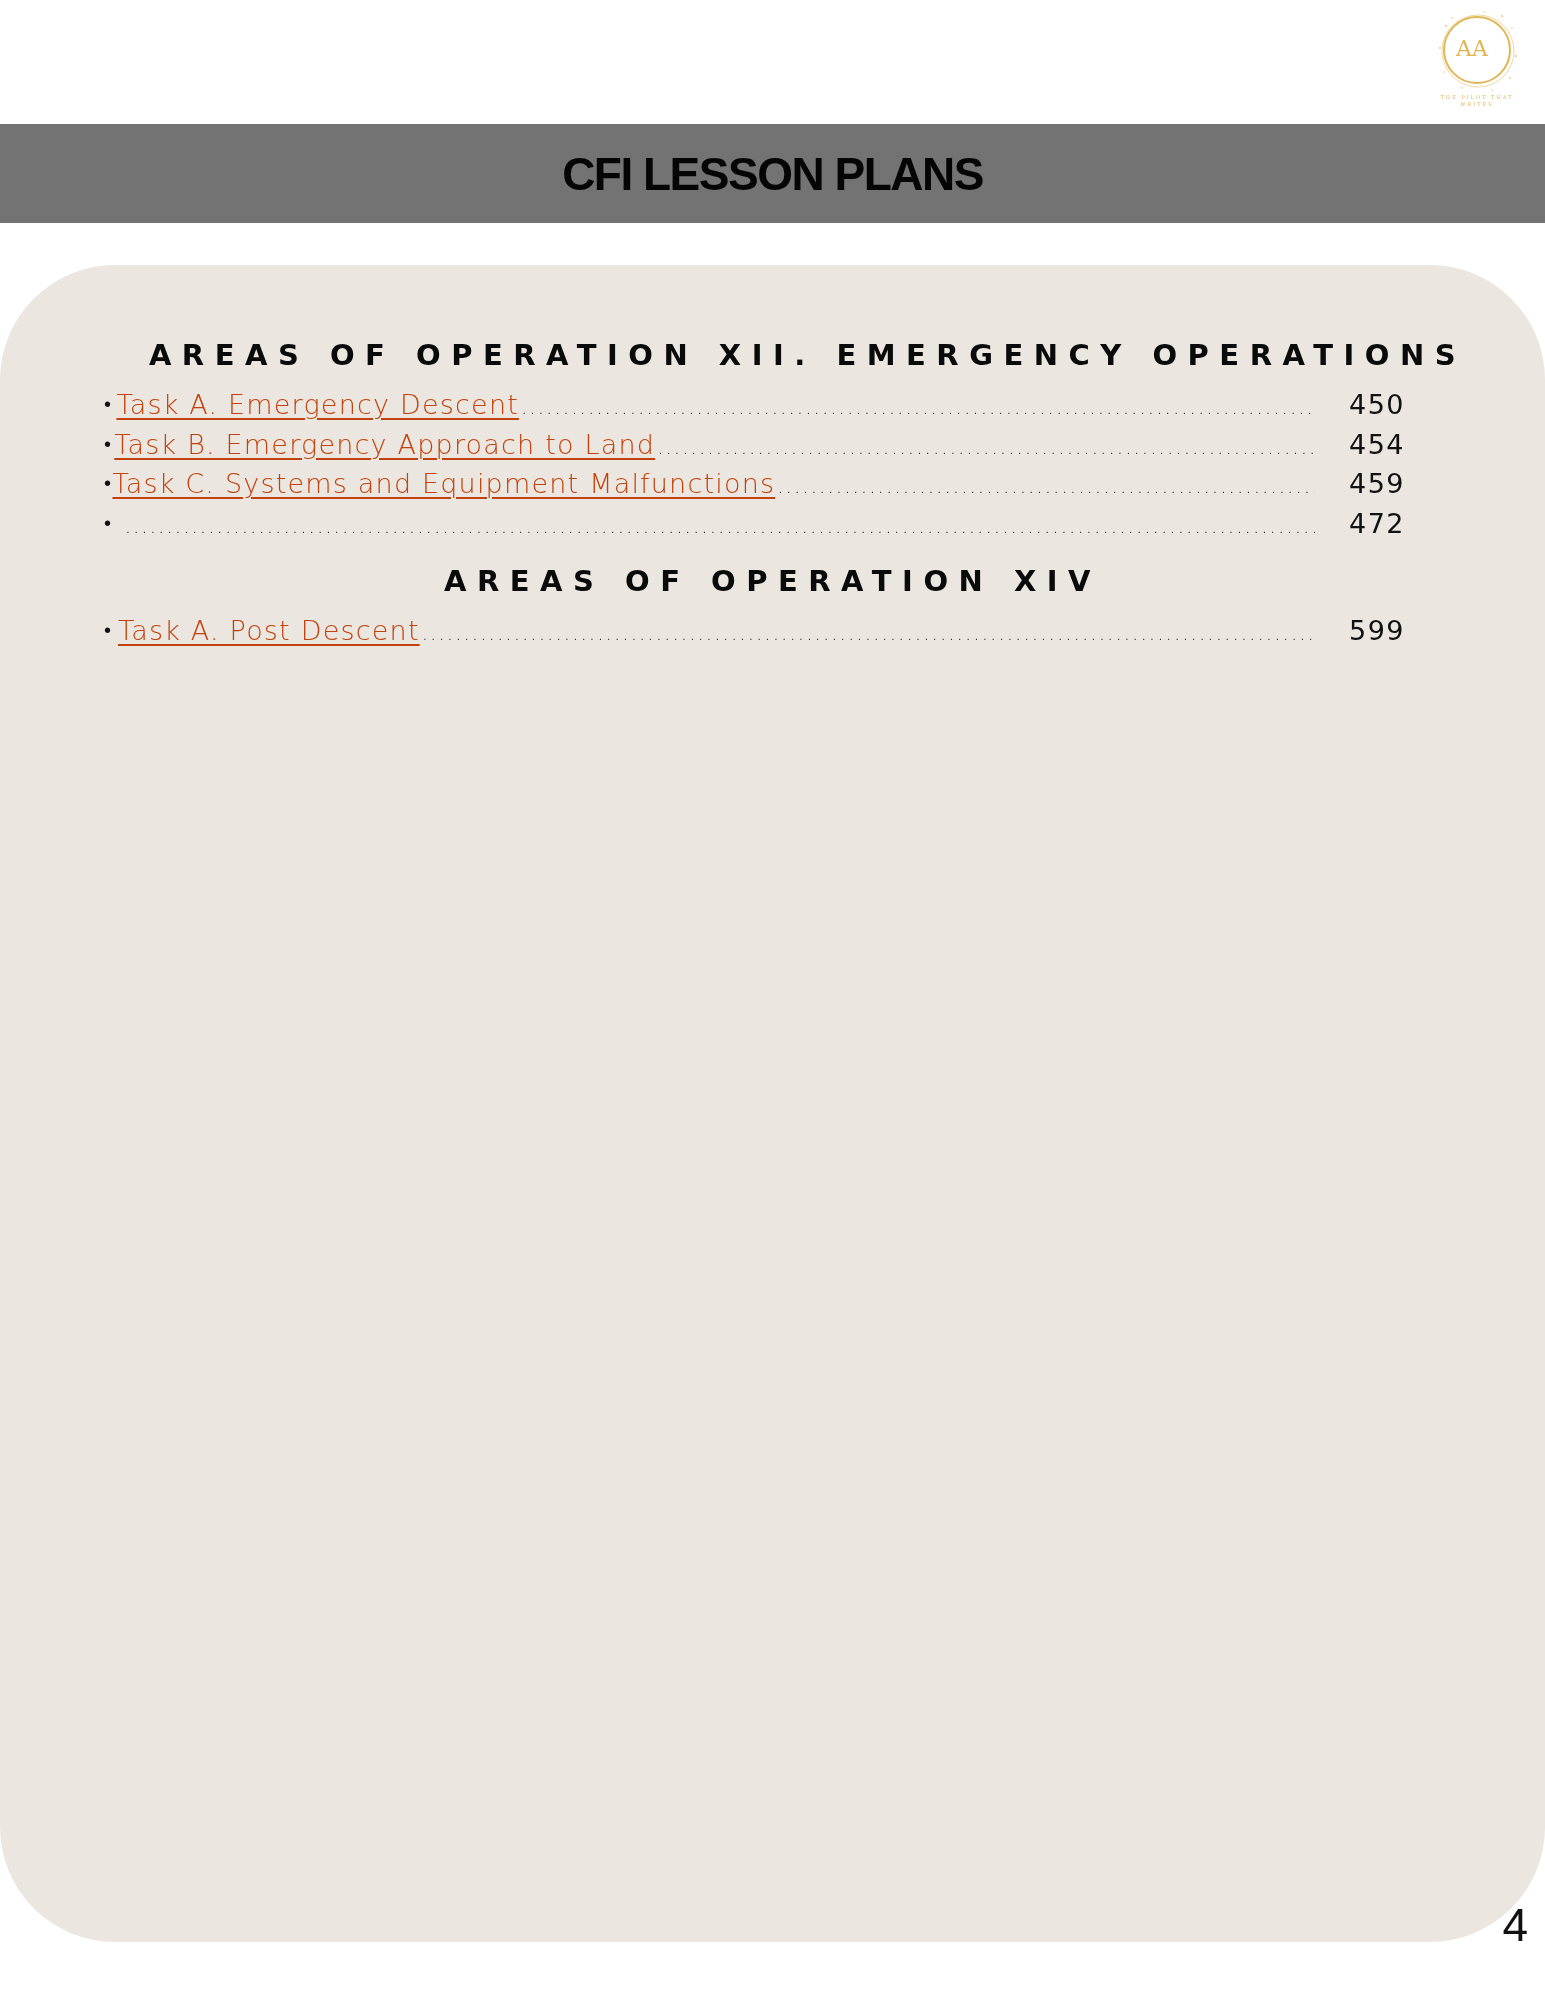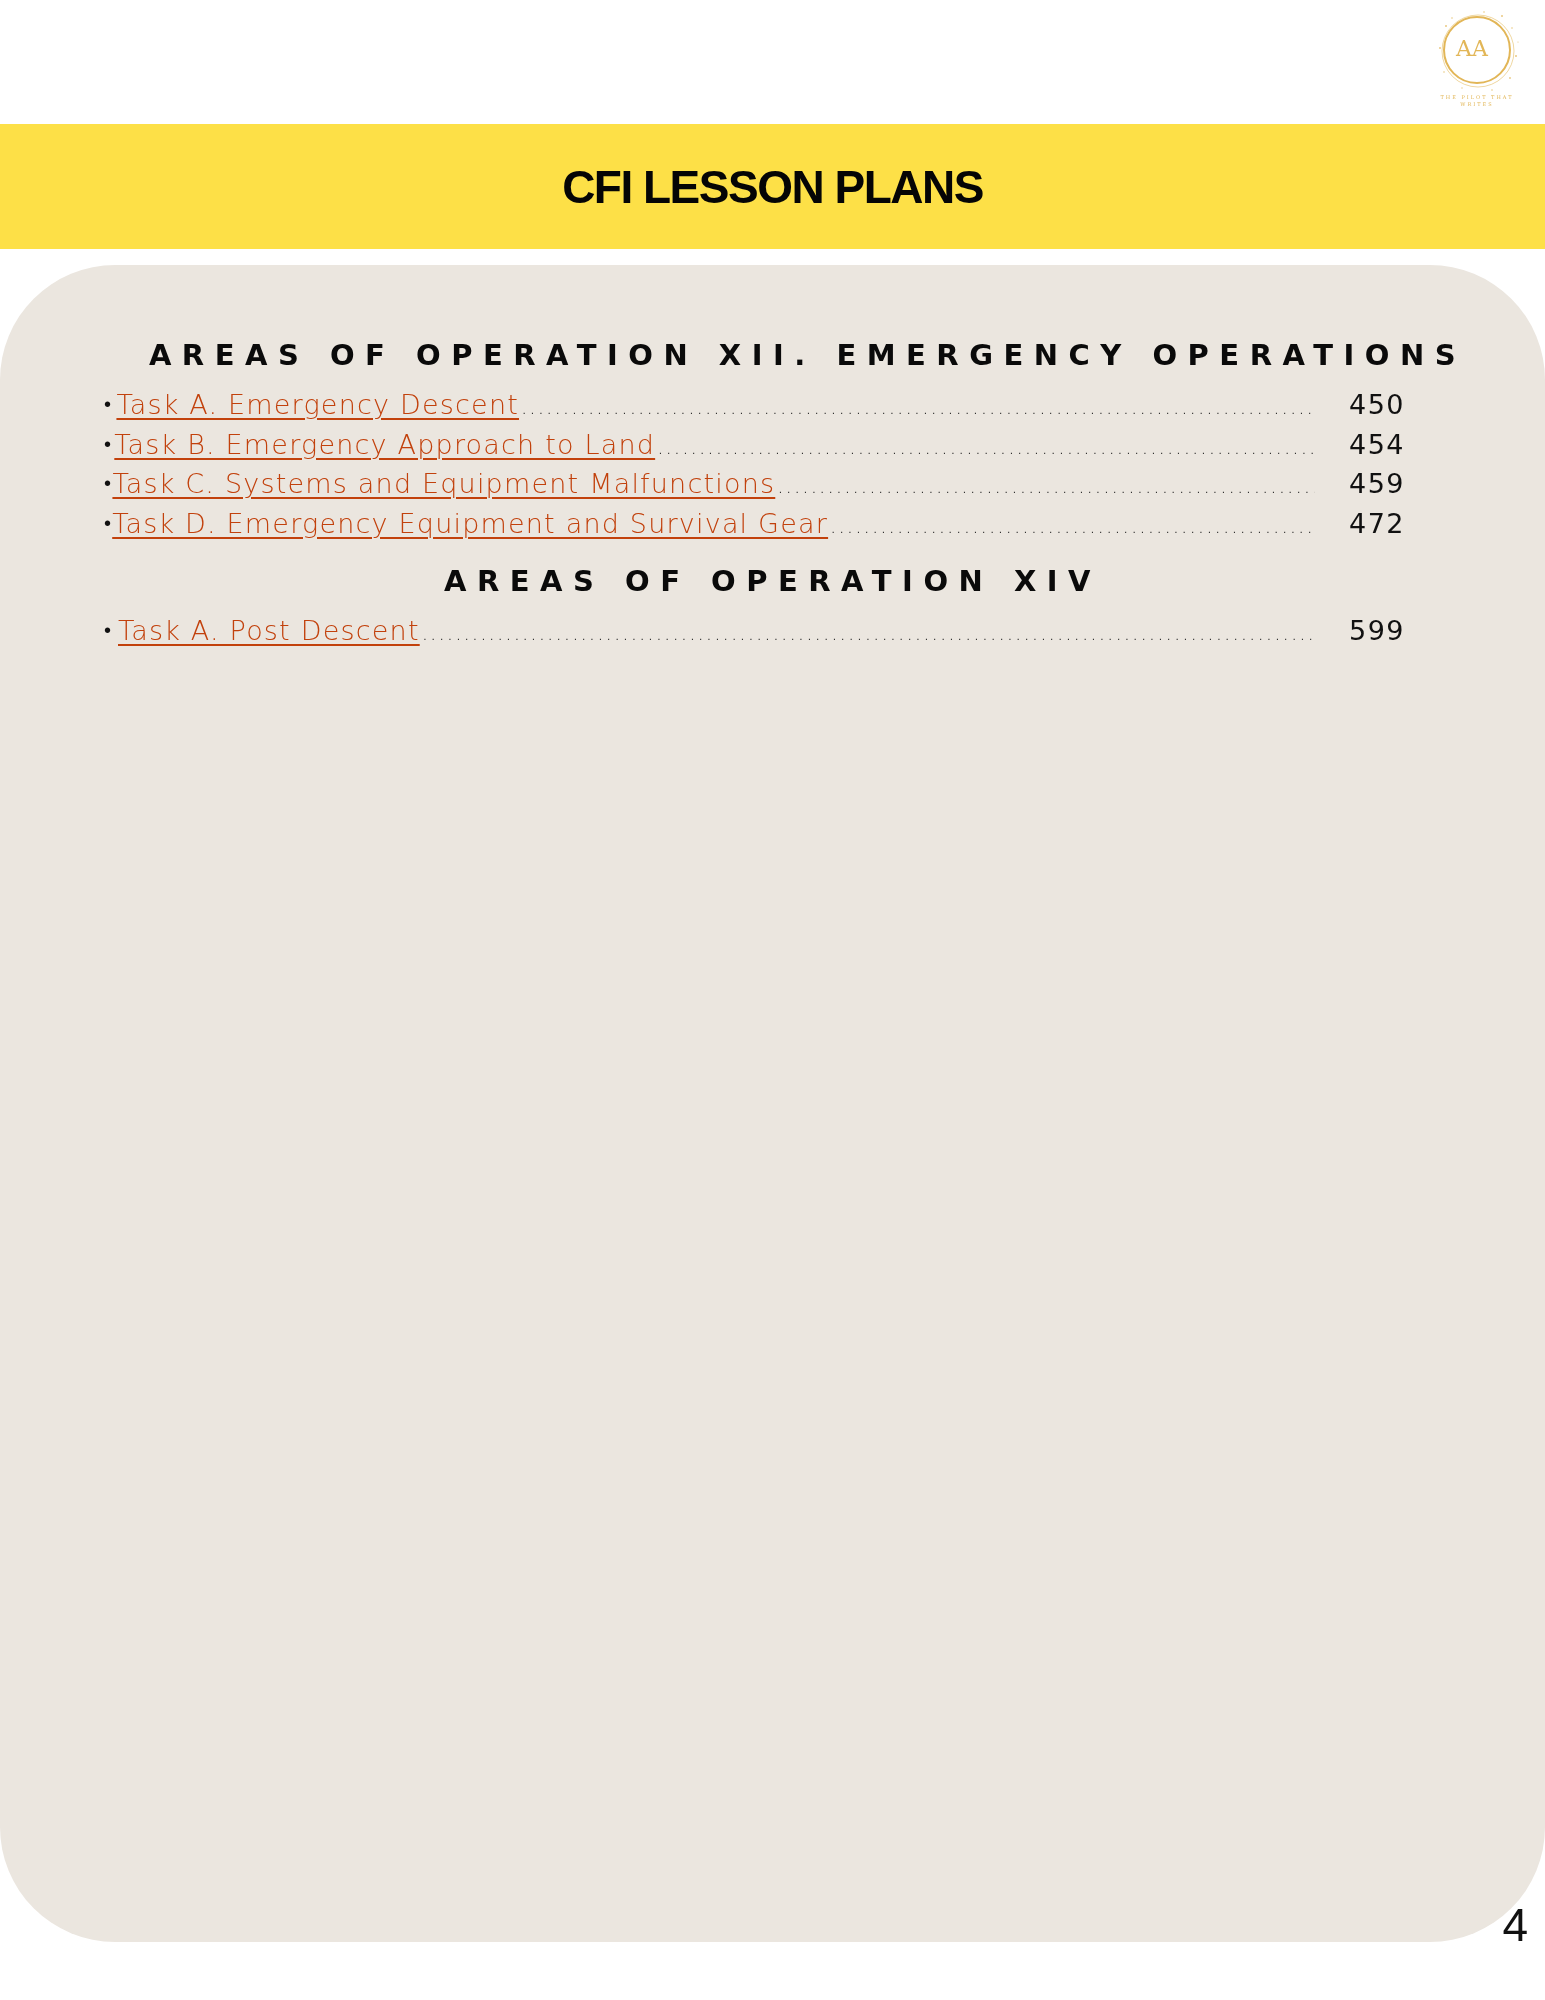--- a/index.html
+++ b/index.html
@@ -29,22 +29,22 @@
       letter-spacing: 2px;
       color: #e2b657;
       line-height: 7px;
       font-family: "DejaVu Serif", serif;
     }
     .title-band {
       position: absolute;
       left: 0;
       top: 124px;
       width: 1545px;
-      height: 125px;
-      background: #fde047;
+      height: 99px;
+      background: #737373;
       display: flex;
       align-items: center;
       justify-content: center;
     }
     .title-band h1 {
       margin: 0;
       font-family: "Liberation Sans", sans-serif;
       font-weight: 700;
       font-size: 46px;
       letter-spacing: -1.5px;
@@ -186,21 +186,20 @@
     <span class="page-ref">454</span>
   </li>
   <li class="toc-item">
     <span class="bullet">•</span>
     <a class="toc-link">Task C. Systems and Equipment Malfunctions</a>
     <span class="leader"></span>
     <span class="page-ref">459</span>
   </li>
   <li class="toc-item">
     <span class="bullet">•</span>
-    <a class="toc-link">Task D. Emergency Equipment and Survival Gear </a>
     <span class="leader"></span>
     <span class="page-ref">472</span>
   </li>
 </ul>
 
 <div class="section-heading" style="top: 564px;">AREAS OF OPERATION XIV</div>
 
 <ul class="toc-list" style="top: 615px;">
   <li class="toc-item">
     <span class="bullet">•</span>

